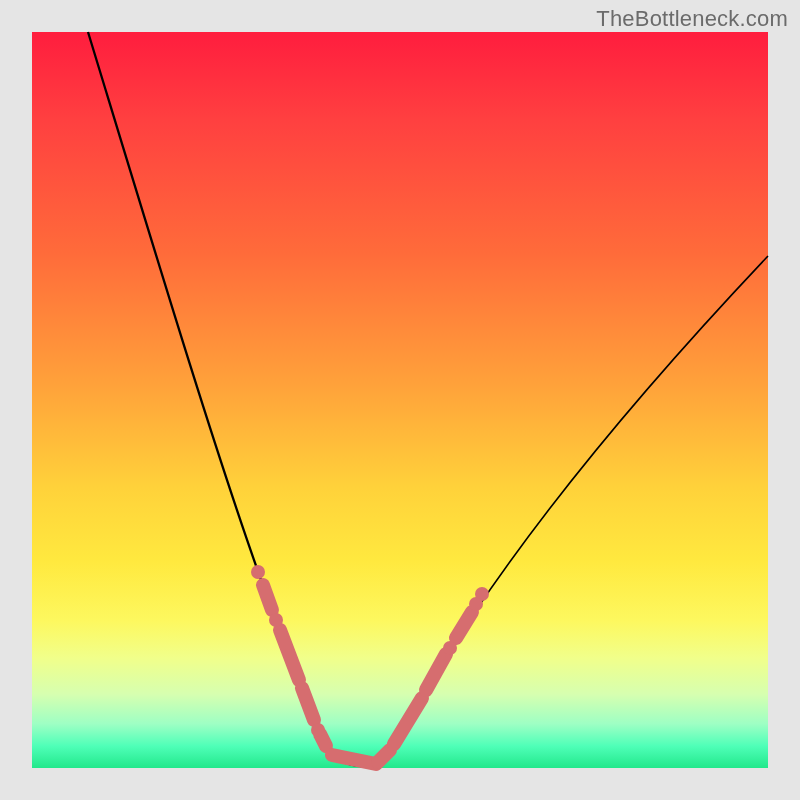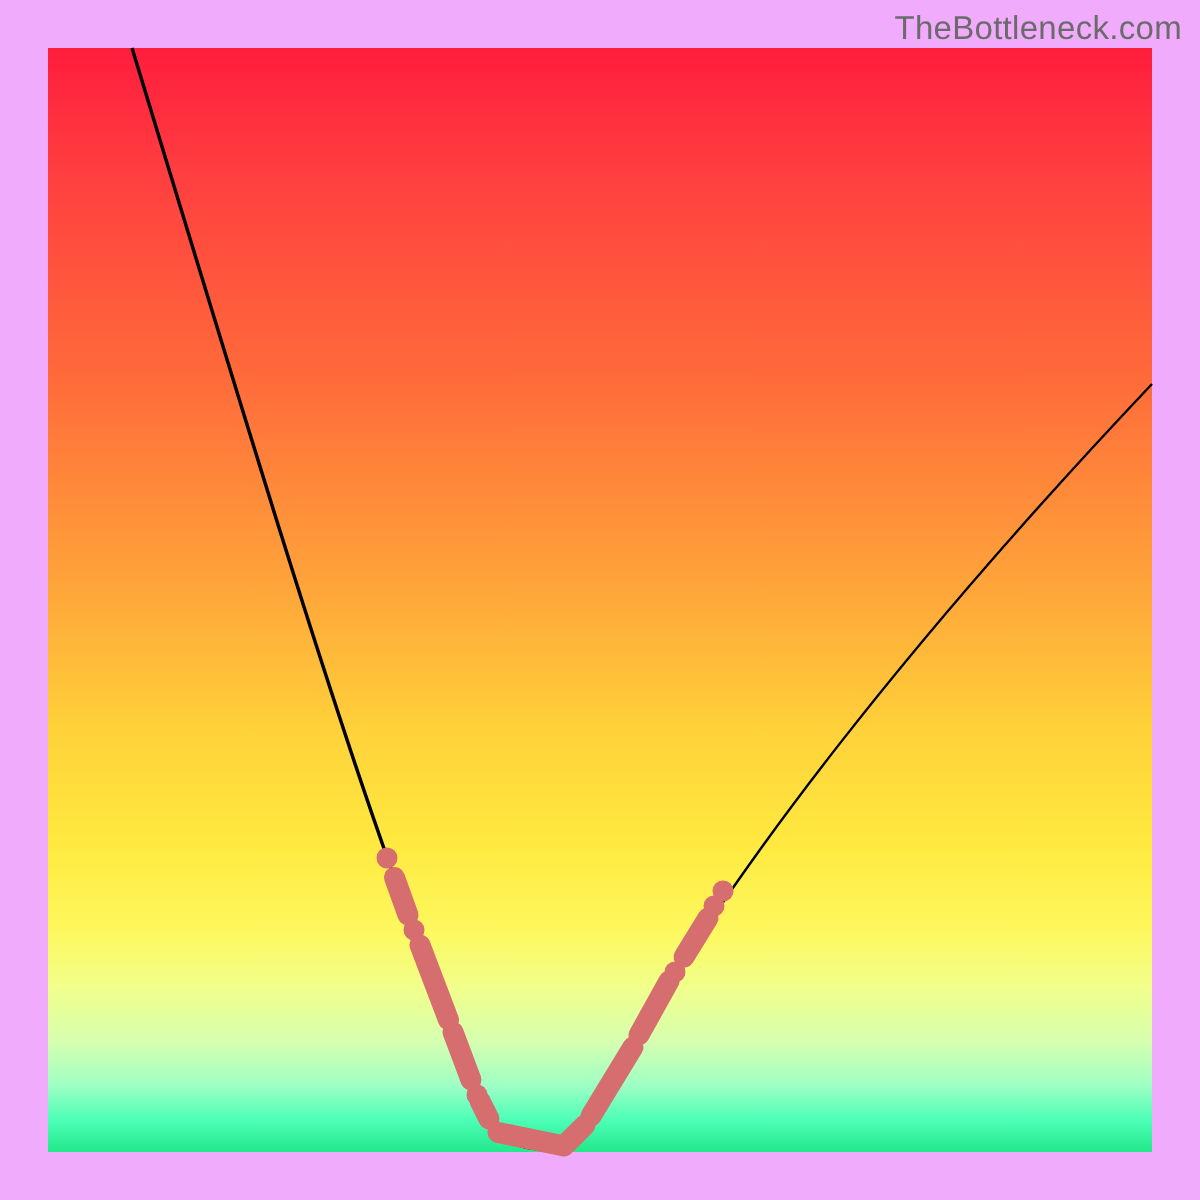--- a/index.html
+++ b/index.html
@@ -10,21 +10,21 @@
     overflow: hidden;
     background: #000;
     font-family: Arial, Helvetica, sans-serif;
   }
   .frame {
     position: absolute;
     left: 0;
     top: 0;
     width: 800px;
     height: 800px;
-    background: #f0abfc;
+    background: #e5e5e5;
   }
   .plot {
     position: absolute;
     left: 32px;
     top: 32px;
     width: 736px;
     height: 736px;
     background: linear-gradient(to bottom,
       #ff1d3e 0%,
       #ff4040 12%,

